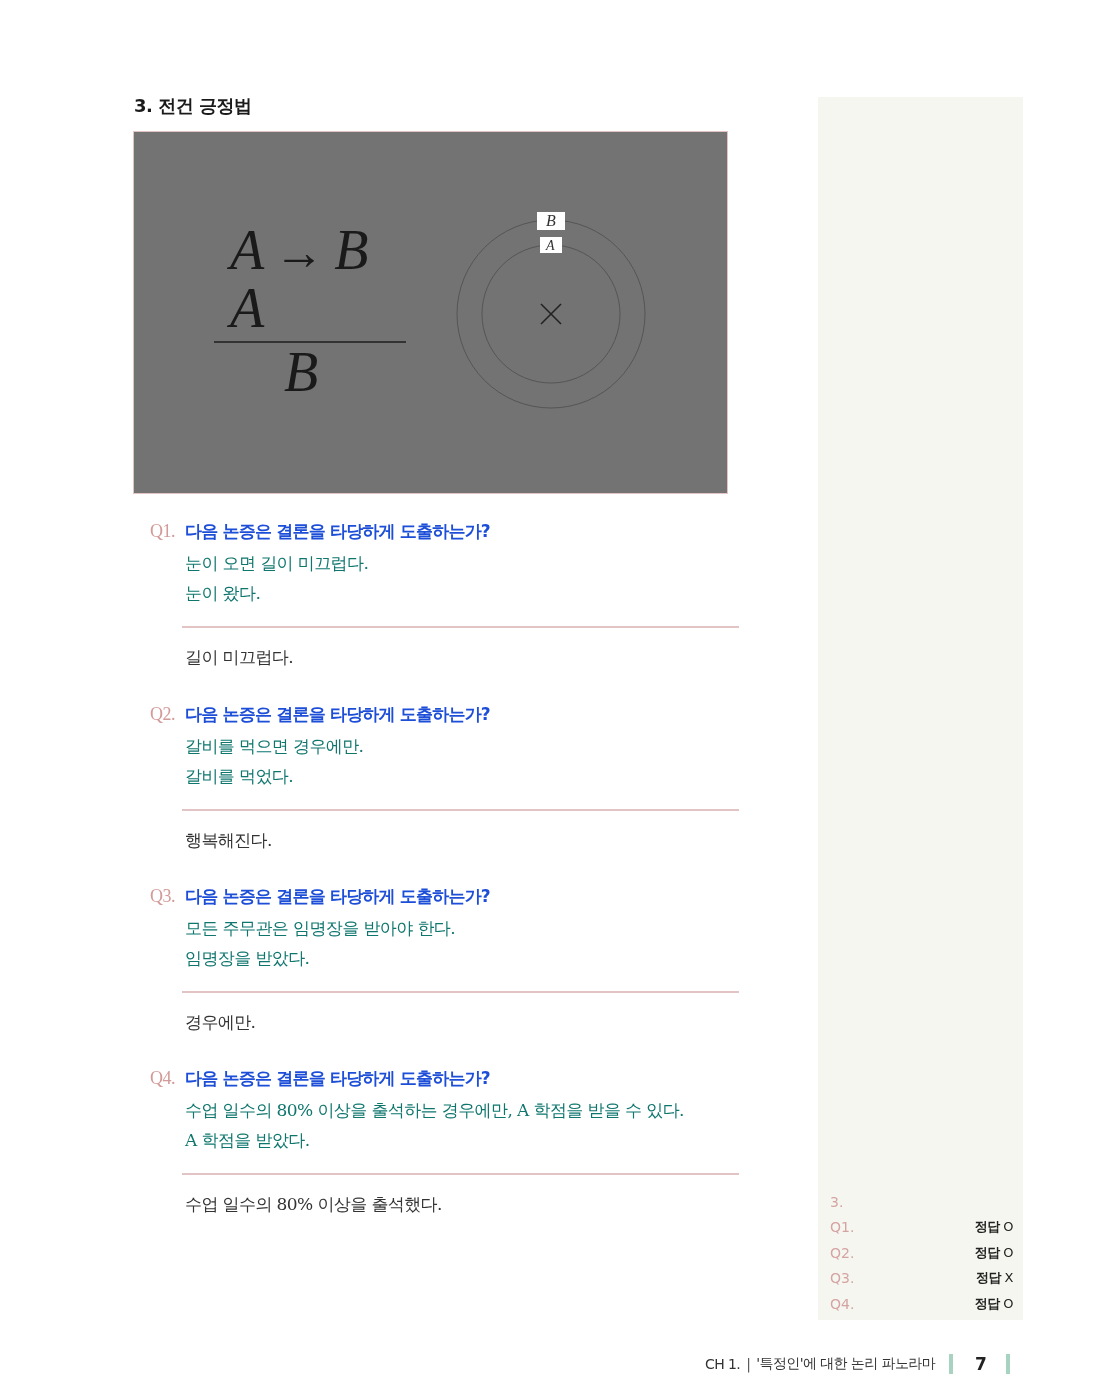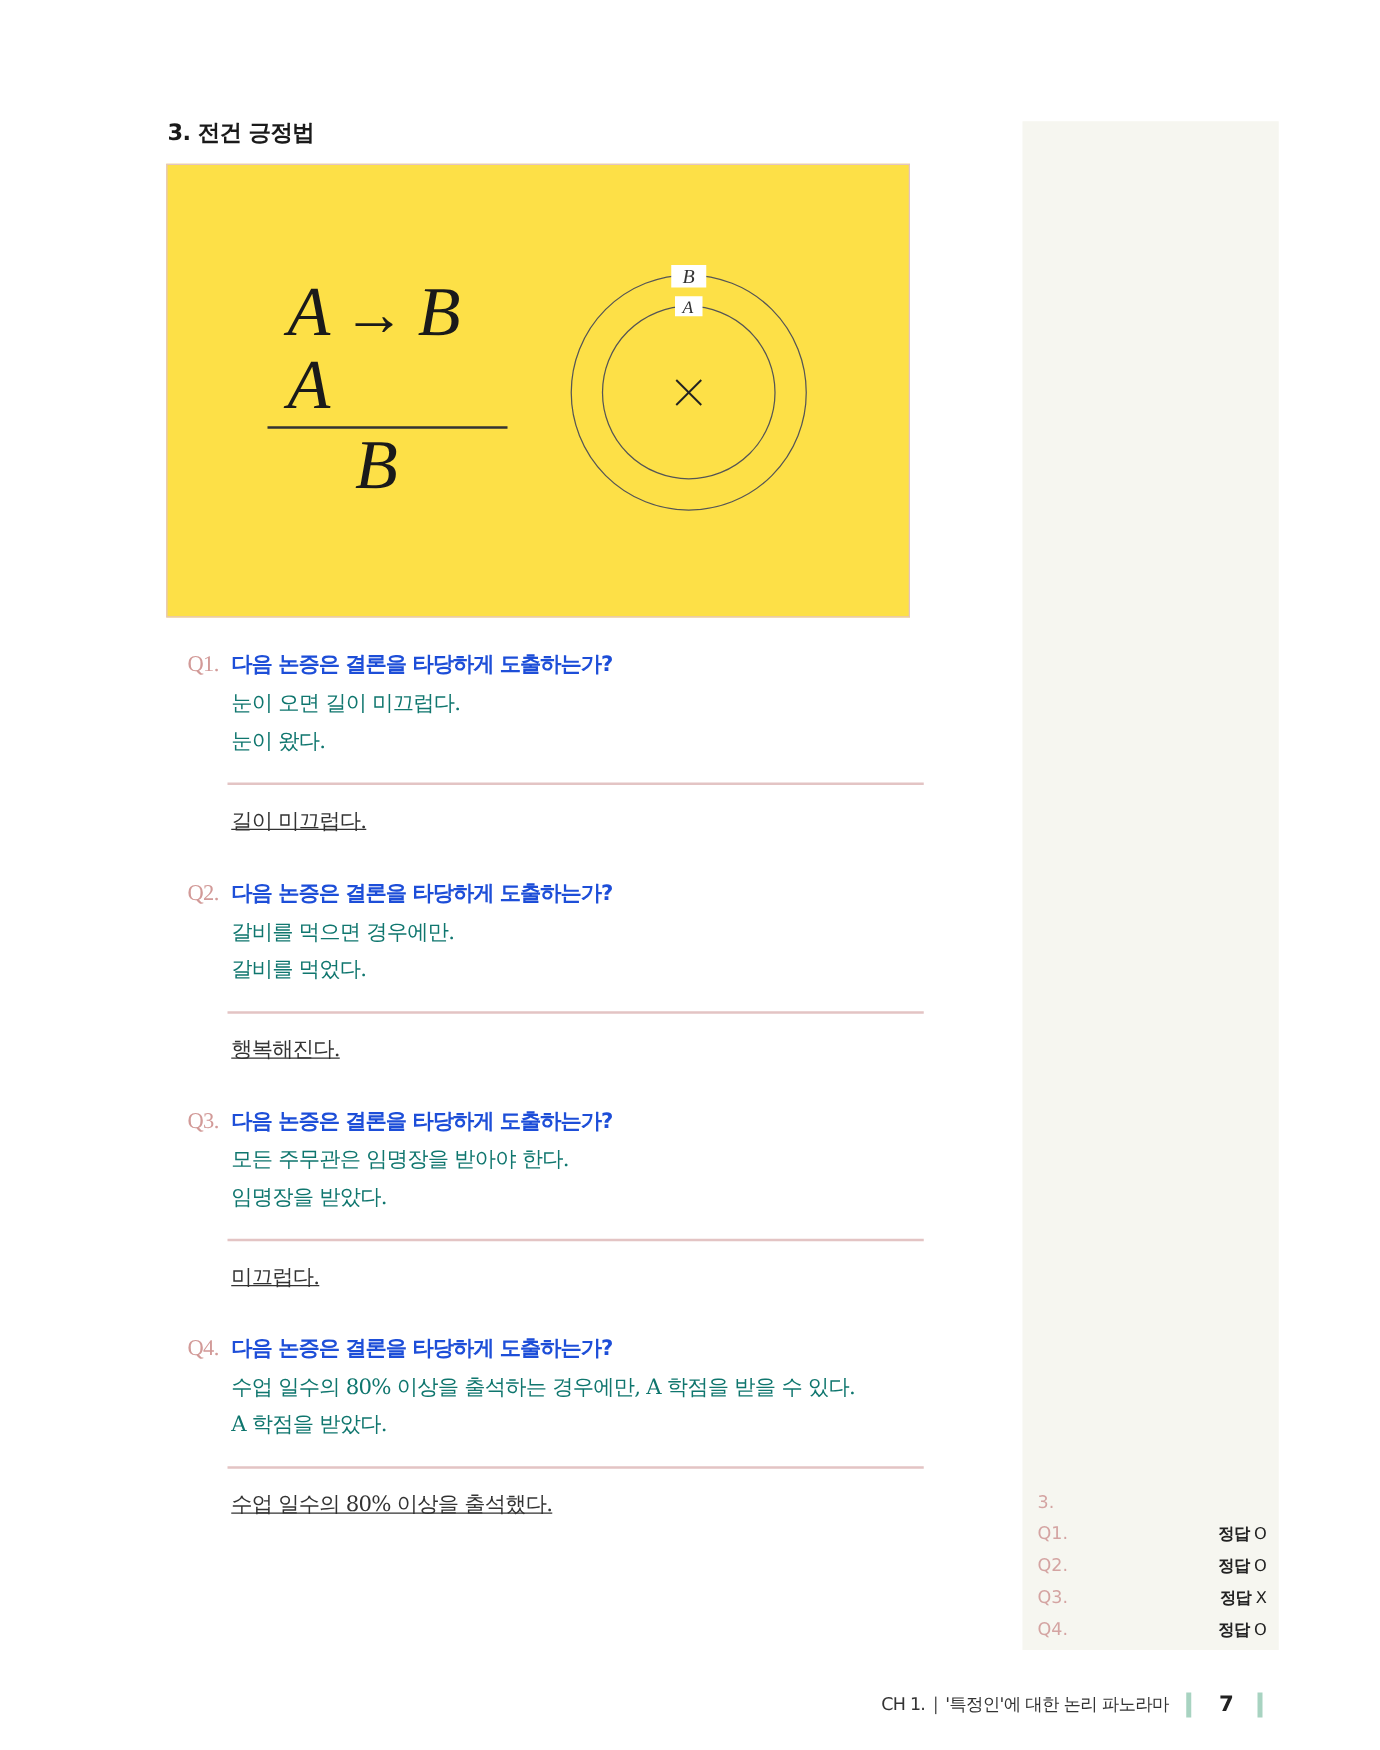--- a/index.html
+++ b/index.html
@@ -12,21 +12,21 @@
 
     .section-title {
       position: absolute; left: 134px; top: 94px;
       font-family: "DejaVu Sans", "Liberation Sans", sans-serif;
       font-weight: bold; font-size: 18px; color: #1a1a1a; letter-spacing: -0.5px;
     }
 
     .diagram-box {
       position: absolute; left: 133px; top: 131px;
       width: 595px; height: 363px;
-      border: 1.5px solid #e3c4c4; background: #fde047;
+      border: 1.5px solid #e3c4c4; background: #737373;
     }
     .formula {
       position: absolute; left: 80px; top: 88px; width: 195px;
       font-family: "Liberation Serif", "DejaVu Serif", serif;
       font-style: italic; font-size: 56px; color: #1a1a1a; line-height: 60px;
     }
     .formula .line1 { position: absolute; left: 16px; top: 0; white-space: nowrap; }
     .formula .line1 .arrow { font-style: normal; font-size: 50px; margin: 0 10px; }
     .formula .line2 { position: absolute; left: 16px; top: 58px; }
     .formula .rule { position: absolute; left: 0; top: 121px; width: 192px; height: 1.5px; background: #333; }
@@ -44,21 +44,21 @@
       font-family: "DejaVu Sans", "Liberation Sans", sans-serif;
       font-weight: bold; font-size: 17px; color: #1d4ed8; letter-spacing: -0.8px;
     }
     .premise {
       margin-left: 35px; font-size: 17px; line-height: 30px; color: #0f766e;
       letter-spacing: -0.6px; font-family: "DejaVu Serif", "Liberation Serif", serif;
     }
     .q-rule { margin-left: 32px; width: 557px; height: 1.5px; background: #e3c4c4; margin-top: 18px; }
     .conclusion {
       margin-left: 35px; margin-top: 16px; font-size: 17px; color: #333;
-      letter-spacing: -0.6px; line-height: 26px; text-decoration: underline;
+      letter-spacing: -0.6px; line-height: 26px;
     }
 
     .answer-panel {
       position: absolute; left: 818px; top: 97px; width: 205px; height: 1223px;
       background: #f6f6f0;
     }
     .answer-list { position: absolute; left: 12px; top: 1092px; width: 183px; }
     .answer-row {
       display: flex; justify-content: space-between; align-items: center;
       height: 25.5px; font-family: "DejaVu Sans", "Liberation Sans", sans-serif;
@@ -132,21 +132,21 @@
   </div>
 
   <div class="question" style="top:885px;">
     <div class="q-head">
       <span class="q-num">Q3.</span>
       <span class="q-text">다음 논증은 결론을 타당하게 도출하는가?</span>
     </div>
     <div class="premise" style="margin-top:2px;">모든 주무관은 임명장을 받아야 한다.</div>
     <div class="premise">임명장을 받았다.</div>
     <div class="q-rule"></div>
-    <div class="conclusion">미끄럽다.</div>
+    <div class="conclusion">경우에만.</div>
   </div>
 
   <div class="question" style="top:1067px;">
     <div class="q-head">
       <span class="q-num">Q4.</span>
       <span class="q-text">다음 논증은 결론을 타당하게 도출하는가?</span>
     </div>
     <div class="premise" style="margin-top:2px;">수업 일수의 80% 이상을 출석하는 경우에만, A 학점을 받을 수 있다.</div>
     <div class="premise">A 학점을 받았다.</div>
     <div class="q-rule"></div>

